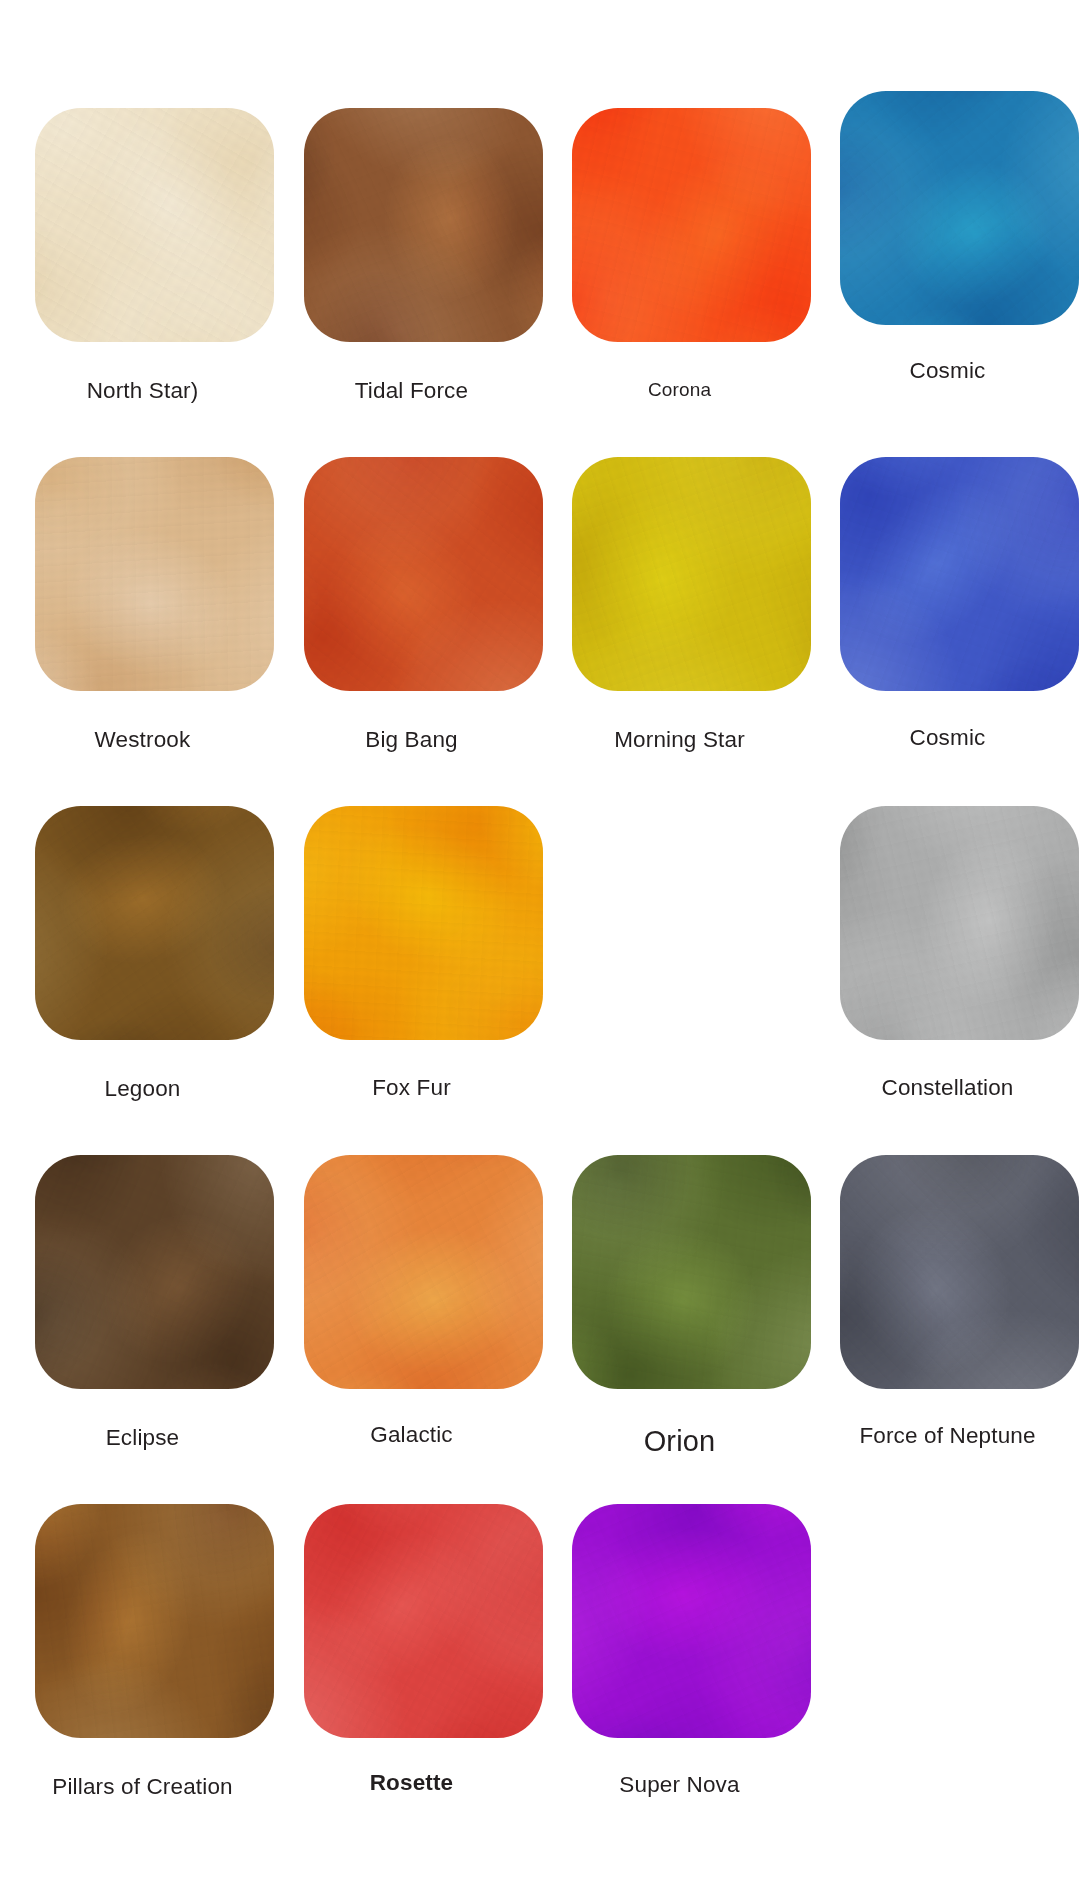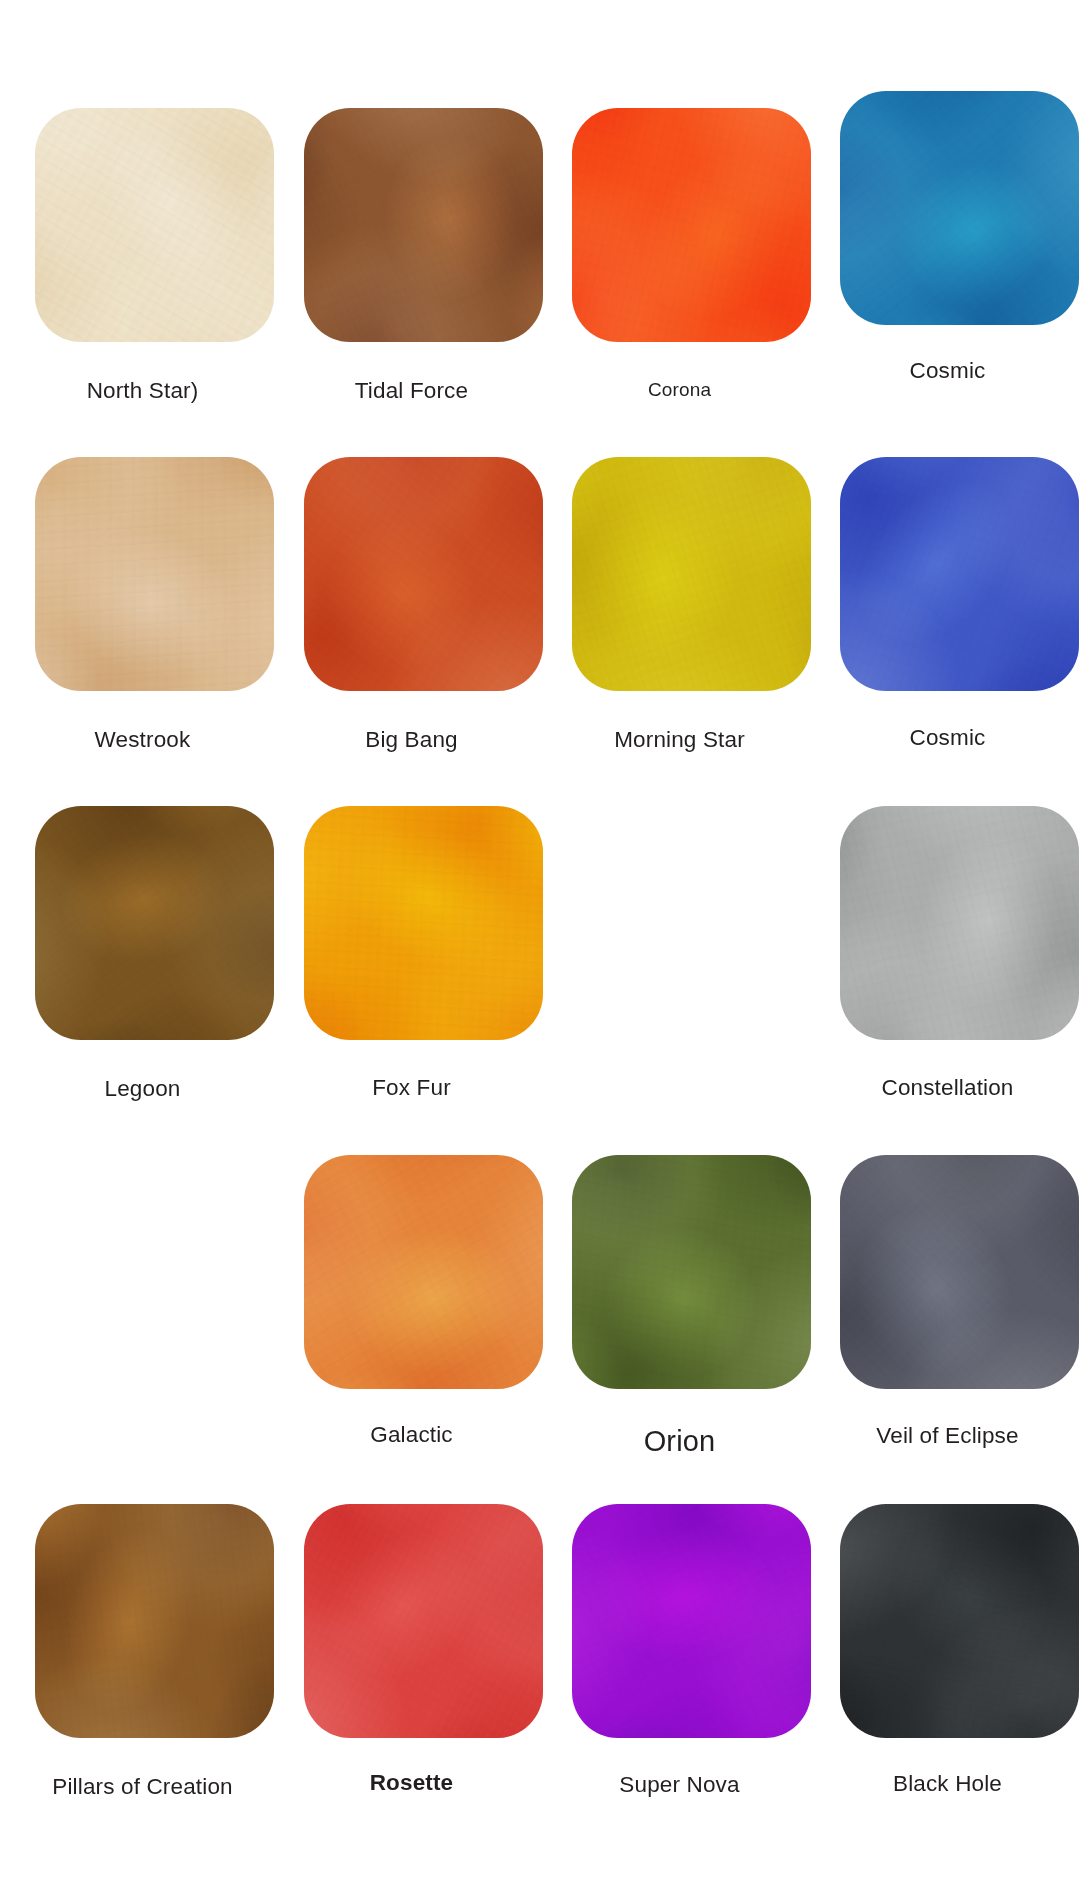--- a/index.html
+++ b/index.html
@@ -185,20 +185,29 @@
     </div>
     <div class="swatch-cell" style="left: 828px; top: 806px;">
       <div class="swatch-chip" style="width: 239px; height: 234px; border-radius: 46px; background-color: rgb(173, 174, 174);">
         <div class="tex tex-a" style="transform: rotate(47deg) scale(1.65, 1.425);"></div>
         <div class="tex tex-b" style="transform: rotate(100deg) scale(1.575, 1.5);"></div>
         <div class="tex tex-c" style="transform: rotate(153deg) scale(1.5, 1.575);"></div>
         <div class="tex tex-edge"></div>
       </div>
       <div class="swatch-label" style="top: 271px; font-size: 22.5px; color: rgb(35, 31, 32);">Constellation</div>
     </div>
+    <div class="swatch-cell" style="left: 23px; top: 1155px;">
+      <div class="swatch-chip" style="width: 239px; height: 234px; border-radius: 46px; background-color: rgb(93, 66, 40);">
+        <div class="tex tex-a" style="transform: rotate(84deg) scale(1.4625, 1.4625);"></div>
+        <div class="tex tex-b" style="transform: rotate(137deg) scale(1.3875, 1.5375);"></div>
+        <div class="tex tex-c" style="transform: rotate(190deg) scale(1.65, 1.6125);"></div>
+        <div class="tex tex-edge"></div>
+      </div>
+      <div class="swatch-label" style="top: 272px; font-size: 22.5px; color: rgb(35, 31, 32);">Eclipse</div>
+    </div>
     <div class="swatch-cell" style="left: 292px; top: 1155px;">
       <div class="swatch-chip" style="width: 239px; height: 234px; border-radius: 46px; background-color: rgb(232, 133, 58);">
         <div class="tex tex-a" style="transform: rotate(121deg) scale(1.6125, 1.5);"></div>
         <div class="tex tex-b" style="transform: rotate(174deg) scale(1.5375, 1.575);"></div>
         <div class="tex tex-c" style="transform: rotate(227deg) scale(1.4625, 1.65);"></div>
         <div class="tex tex-edge"></div>
       </div>
       <div class="swatch-label" style="top: 269px; font-size: 22.5px; color: rgb(35, 31, 32);">Galactic</div>
     </div>
     <div class="swatch-cell" style="left: 560px; top: 1155px;">
@@ -210,21 +219,21 @@
       </div>
       <div class="swatch-label" style="top: 272px; font-size: 29px; color: rgb(35, 31, 32);">Orion</div>
     </div>
     <div class="swatch-cell" style="left: 828px; top: 1155px;">
       <div class="swatch-chip" style="width: 239px; height: 234px; border-radius: 46px; background-color: rgb(90, 93, 105);">
         <div class="tex tex-a" style="transform: rotate(195deg) scale(1.575, 1.575);"></div>
         <div class="tex tex-b" style="transform: rotate(248deg) scale(1.5, 1.65);"></div>
         <div class="tex tex-c" style="transform: rotate(301deg) scale(1.425, 1.3875);"></div>
         <div class="tex tex-edge"></div>
       </div>
-      <div class="swatch-label" style="top: 270px; font-size: 22.5px; color: rgb(35, 31, 32);">Veil of Eclipse</div>
+      <div class="swatch-label" style="top: 270px; font-size: 22.5px; color: rgb(35, 31, 32);">Force of Neptune</div>
     </div>
     <div class="swatch-cell" style="left: 23px; top: 1504px;">
       <div class="swatch-chip" style="width: 239px; height: 234px; border-radius: 46px; background-color: rgb(139, 90, 38);">
         <div class="tex tex-a" style="transform: rotate(232deg) scale(1.3875, 1.6125);"></div>
         <div class="tex tex-b" style="transform: rotate(285deg) scale(1.65, 1.35);"></div>
         <div class="tex tex-c" style="transform: rotate(338deg) scale(1.575, 1.425);"></div>
         <div class="tex tex-edge"></div>
       </div>
       <div class="swatch-label" style="top: 272px; font-size: 22.5px; color: rgb(35, 31, 32);">Pillars of Creation</div>
     </div>
@@ -239,22 +248,13 @@
     </div>
     <div class="swatch-cell" style="left: 560px; top: 1504px;">
       <div class="swatch-chip" style="width: 239px; height: 234px; border-radius: 46px; background-color: rgb(155, 15, 212);">
         <div class="tex tex-a" style="transform: rotate(306deg) scale(1.35, 1.35);"></div>
         <div class="tex tex-b" style="transform: rotate(359deg) scale(1.6125, 1.425);"></div>
         <div class="tex tex-c" style="transform: rotate(52deg) scale(1.5375, 1.5);"></div>
         <div class="tex tex-edge"></div>
       </div>
       <div class="swatch-label" style="top: 270px; font-size: 22.5px; color: rgb(35, 31, 32);">Super Nova</div>
     </div>
-    <div class="swatch-cell" style="left: 828px; top: 1504px;">
-      <div class="swatch-chip" style="width: 239px; height: 234px; border-radius: 46px; background-color: rgb(46, 50, 52);">
-        <div class="tex tex-a" style="transform: rotate(343deg) scale(1.5, 1.3875);"></div>
-        <div class="tex tex-b" style="transform: rotate(36deg) scale(1.425, 1.4625);"></div>
-        <div class="tex tex-c" style="transform: rotate(89deg) scale(1.35, 1.5375);"></div>
-        <div class="tex tex-edge"></div>
-      </div>
-      <div class="swatch-label" style="top: 269px; font-size: 22.5px; color: rgb(35, 31, 32);">Black Hole</div>
-    </div>
   </div>
 
 </body></html>

